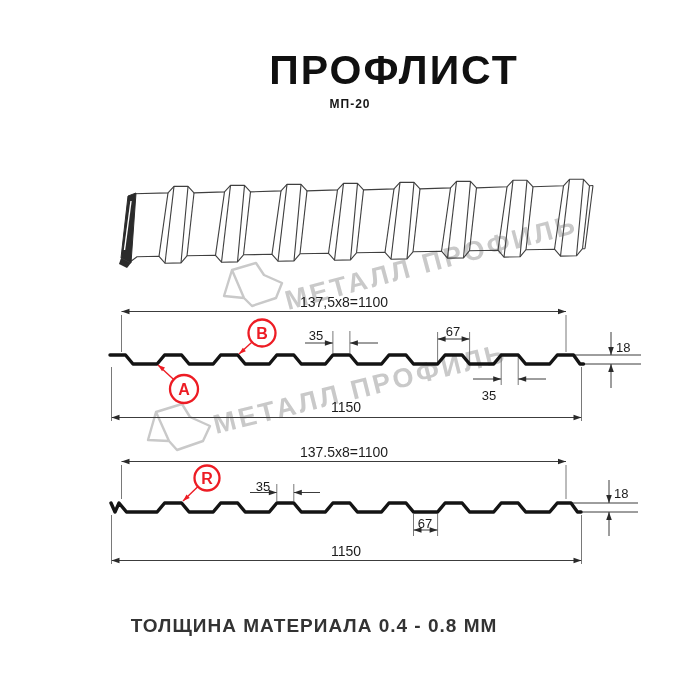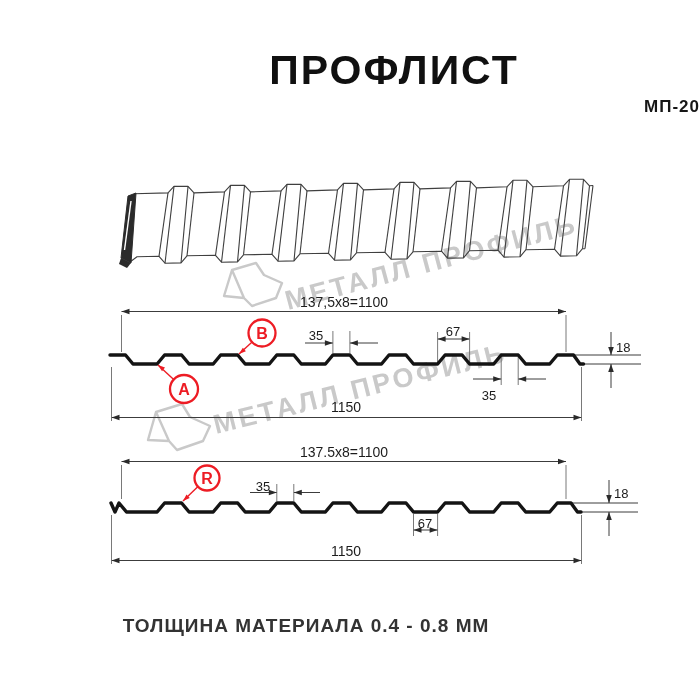--- a/index.html
+++ b/index.html
@@ -1,22 +1,22 @@
 <!DOCTYPE html>
 <html><head>
 <meta charset="utf-8">
 <style>
   html,body{margin:0;padding:0;background:#fff;}
   .page{position:relative;width:700px;height:700px;background:#ffffff;overflow:hidden;
         font-family:"Liberation Sans",sans-serif;}
   .title{position:absolute;top:50px;left:0;width:700px;text-align:center;
          font-size:41px;font-weight:bold;letter-spacing:2px;color:#101010;line-height:1;padding-left:44px;}
-  .subtitle{position:absolute;top:98px;left:0;width:700px;text-align:right;
-         font-size:17px;font-weight:bold;letter-spacing:1px;color:#161616;line-height:1;}
-  .footer{position:absolute;top:616px;left:0;width:612px;text-align:center;
+  .subtitle{position:absolute;top:98px;left:0;width:700px;text-align:center;
+         font-size:12px;font-weight:bold;letter-spacing:1px;color:#161616;line-height:1;}
+  .footer{position:absolute;top:616px;left:8px;width:612px;text-align:center;
          font-size:19px;font-weight:bold;letter-spacing:1px;color:#333;line-height:1;}
   svg{position:absolute;left:0;top:0;}
   .dimtxt{font-family:"Liberation Sans",sans-serif;font-size:13px;fill:#1c1c1c;}
   .dimtxt-big{font-family:"Liberation Sans",sans-serif;font-size:14px;fill:#1c1c1c;}
   .wmtext{font-family:"Liberation Sans",sans-serif;font-size:27px;font-weight:bold;
           letter-spacing:3px;fill:#c9c9c9;}
   .redletter{font-family:"Liberation Sans",sans-serif;font-size:16px;font-weight:bold;fill:#ed1c24;}
   .profile{fill:none;stroke:#141414;stroke-width:3.4;stroke-linejoin:round;stroke-linecap:round;}
 </style>
 </head>

